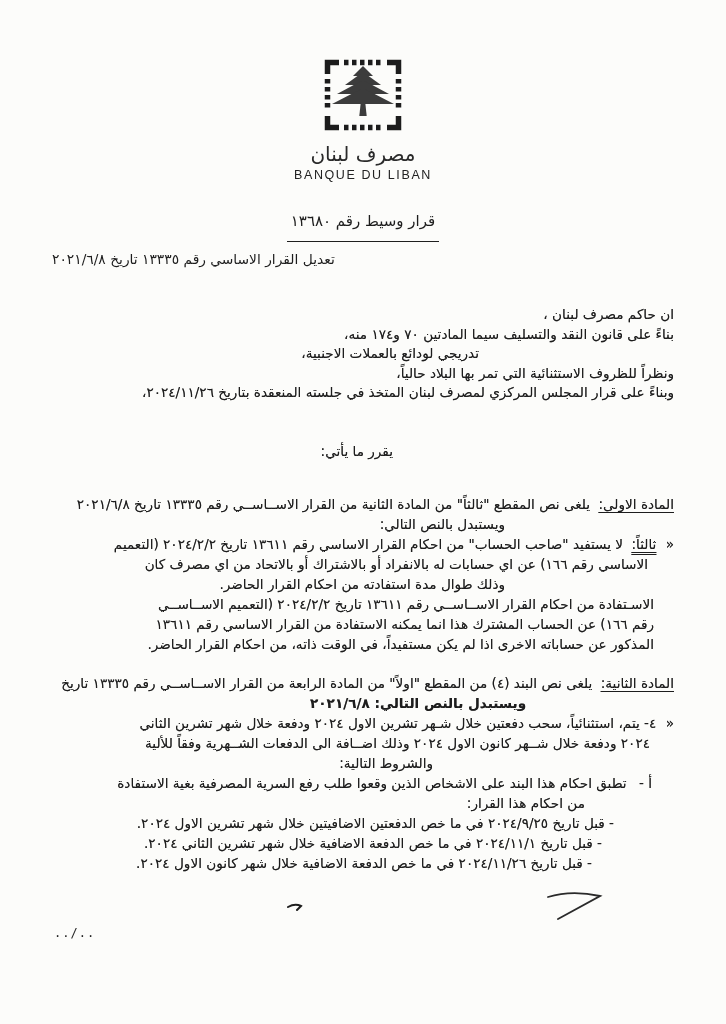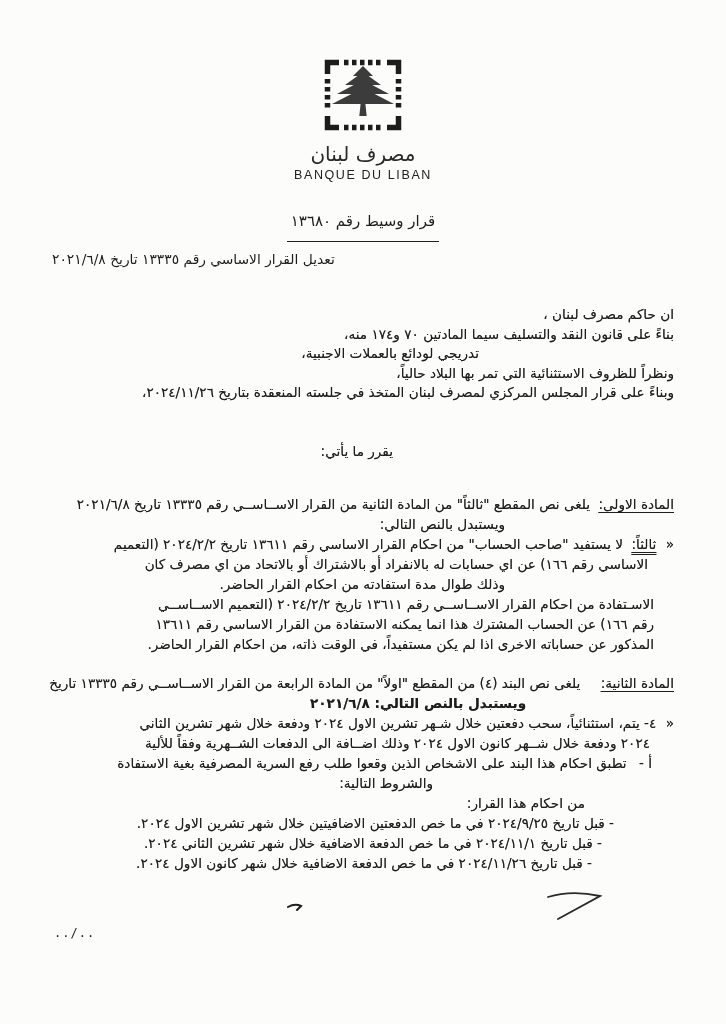--- a/index.html
+++ b/index.html
@@ -99,37 +99,37 @@
     </div>
     <div class="ln" style="padding-right:26px">الاساسي رقم ١٦٦) عن اي حسابات له بالانفراد أو بالاشتراك أو بالاتحاد من اي مصرف كان</div>
     <div class="ln" style="padding-right:169px">وذلك طوال مدة استفادته من احكام القرار الحاضر.</div>
     <div class="ln" style="padding-right:20px">الاسـتفادة من احكام القرار الاســاســي رقم ١٣٦١١ تاريخ ٢٠٢٤/٢/٢ (التعميم الاســاســي</div>
     <div class="ln" style="padding-right:20px">رقم ١٦٦) عن الحساب المشترك هذا انما يمكنه الاستفادة من القرار الاساسي رقم ١٣٦١١</div>
     <div class="ln" style="padding-right:20px">المذكور عن حساباته الاخرى اذا لم يكن مستفيداً، في الوقت ذاته، من احكام القرار الحاضر.</div>
   </div>
 
   <div class="article art2">
     <div class="ln">
-      <span class="u" style="margin-left:16px">المادة الثانية:</span>
+      <span class="u" style="margin-left:4px">المادة الثانية:</span>
       <span>يلغى نص البند (٤) من المقطع "اولاً" من المادة الرابعة من القرار الاســاســي رقم ١٣٣٣٥ تاريخ</span>
     </div>
     <div class="ln ltr-line" dir="ltr" style="padding-left:258px">
       <span>٢٠٢١/٦/٨</span>
       <span dir="rtl">ويستبدل بالنص التالي:</span>
     </div>
     <div class="ln">
       <span class="qo">«</span>
       <span>٤- يتم، استثنائياً، سحب دفعتين خلال شـهر تشرين الاول ٢٠٢٤ ودفعة خلال شهر تشرين الثاني</span>
     </div>
     <div class="ln" style="padding-right:24px">٢٠٢٤ ودفعة خلال شــهر كانون الاول ٢٠٢٤ وذلك اضــافة الى الدفعات الشــهرية وفقاً للألية</div>
+    <div class="ln" style="padding-right:241px">والشروط التالية:</div>
     <div class="ln" style="padding-right:22px">
       <span class="am">أ -</span>
       <span>تطبق احكام هذا البند على الاشخاص الذين وقعوا طلب رفع السرية المصرفية بغية الاستفادة</span>
     </div>
-    <div class="ln" style="padding-right:241px">والشروط التالية:</div>
     <div class="ln" style="padding-right:89px">من احكام هذا القرار:</div>
     <div class="ln" style="padding-right:60px">- قبل تاريخ ٢٠٢٤/٩/٢٥ في ما خص الدفعتين الاضافيتين خلال شهر تشرين الاول ٢٠٢٤.</div>
     <div class="ln" style="padding-right:72px">- قبل تاريخ ٢٠٢٤/١١/١ في ما خص الدفعة الاضافية خلال شهر تشرين الثاني ٢٠٢٤.</div>
     <div class="ln" style="padding-right:82px">- قبل تاريخ ٢٠٢٤/١١/٢٦ في ما خص الدفعة الاضافية خلال شهر كانون الاول ٢٠٢٤.</div>
   </div>
 
   <svg class="abs" style="left:534px;top:890px" width="72" height="34" viewBox="0 0 72 34">
     <path d="M14,7 C30,2 48,2 66,6 L24,29" stroke="#2a2a2a" stroke-width="1.8" fill="none" stroke-linecap="round"></path>
   </svg>
 

